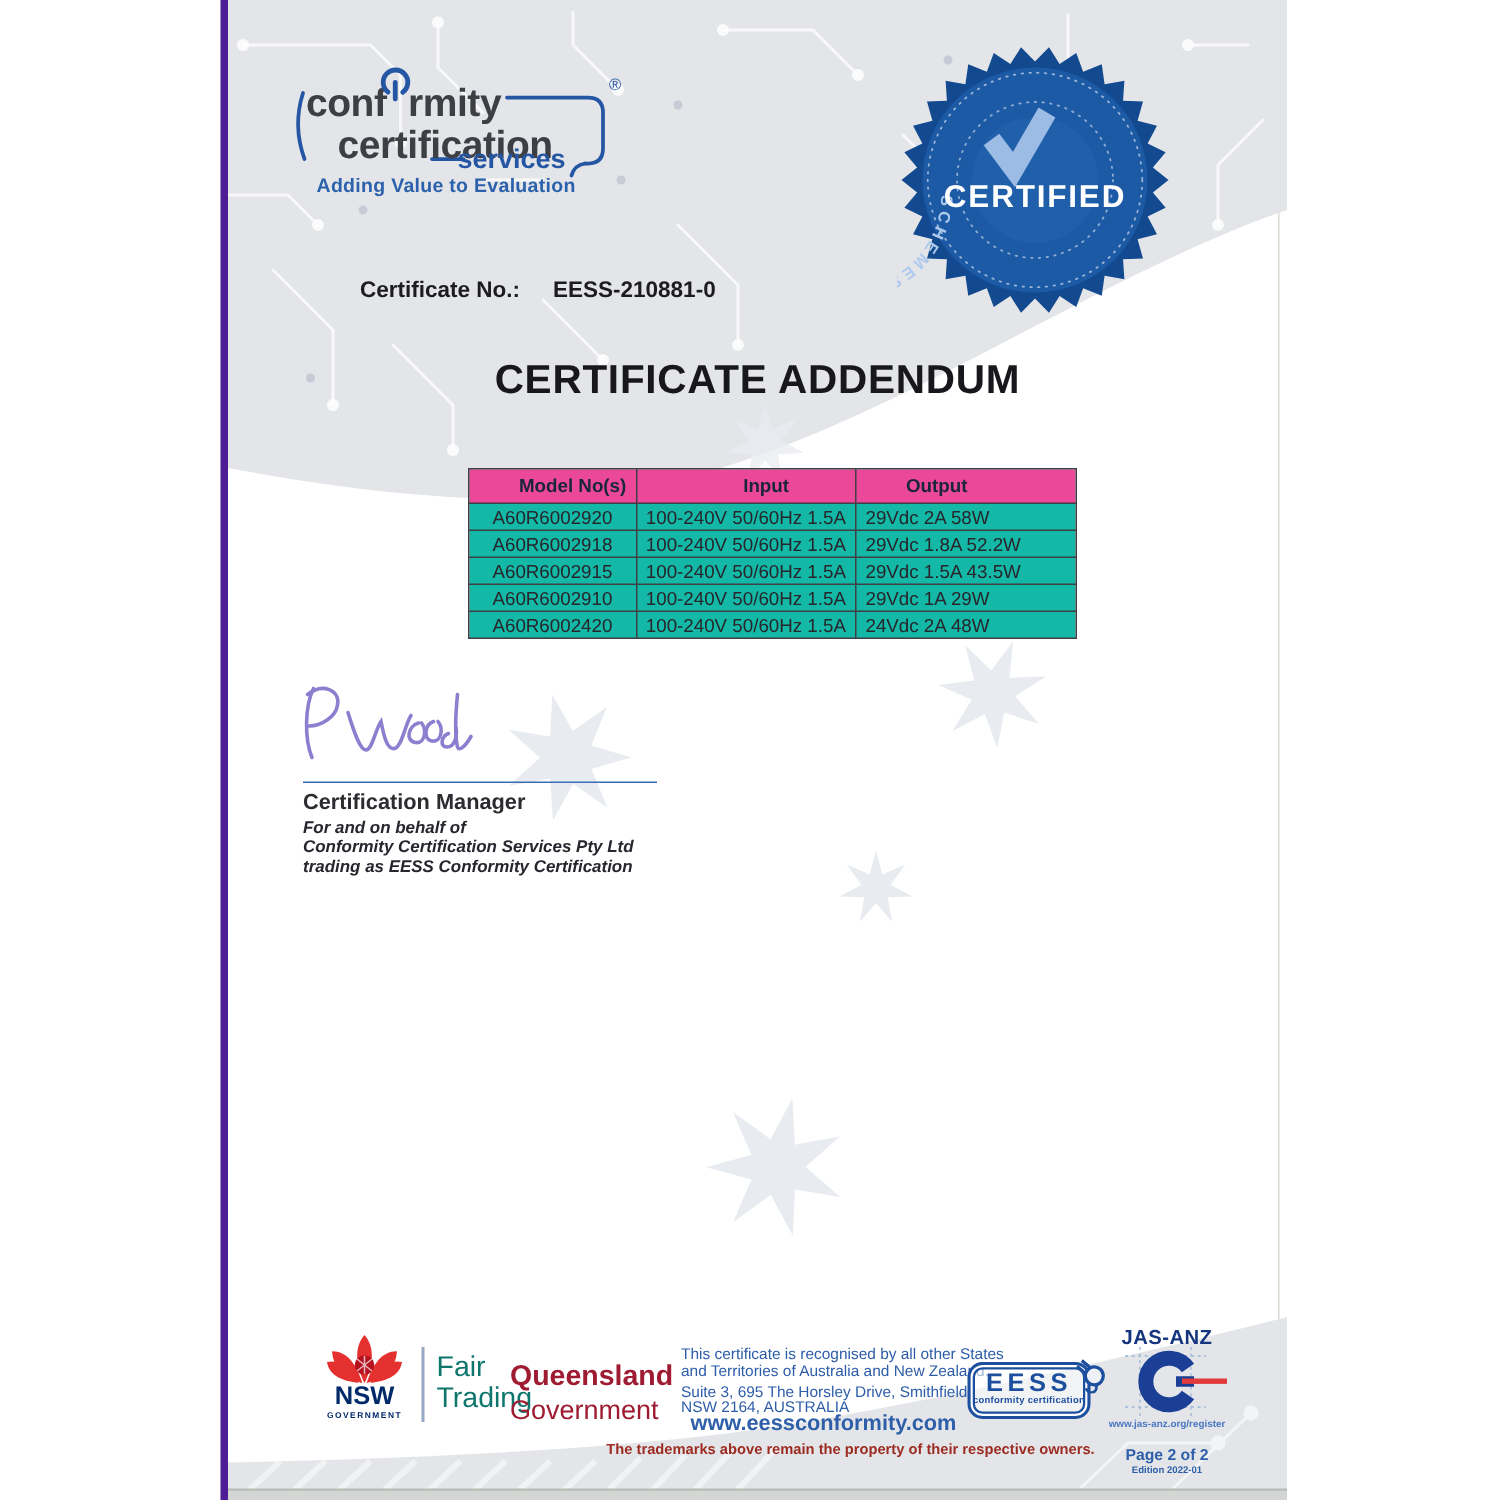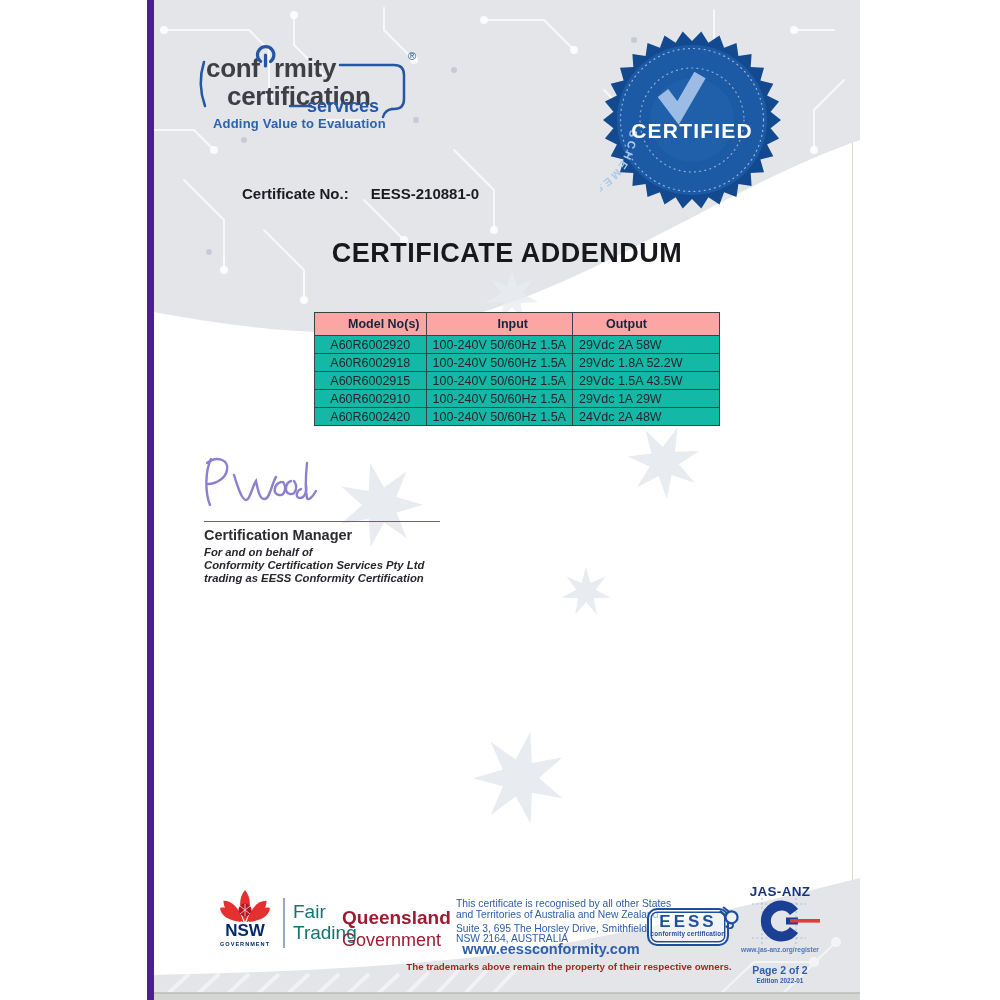--- a/index.html
+++ b/index.html
@@ -1,37 +1,37 @@
 <!DOCTYPE html>
 <html><head>
 <meta charset="utf-8">
 <style>
   html,body{margin:0;padding:0;background:#ffffff;}
   *{box-sizing:border-box;}
   body{font-family:"Liberation Sans",sans-serif;}
   .canvas{position:relative;width:1000px;height:1000px;background:#ffffff;overflow:hidden;}
   .doc{position:absolute;left:147px;top:0;width:706px;height:1000px;background:#ffffff;
-       border-left:7px solid #4c1d95;border-right:1px solid #d9d9d1;}
+       border-left:5px solid #4c1d95;border-right:1px solid #d9d9d1;}
   .abs{position:absolute;}
   svg text{font-family:"Liberation Sans",sans-serif;}
 
   
   .tagline{left:59px;top:116px;font-size:13px;font-weight:700;color:#2b62ab;letter-spacing:.2px;}
 
   
   .certline{left:88px;top:185px;font-size:15px;font-weight:700;color:#1b1b20;}
   .certline .val{margin-left:22px;}
   .title{left:0;top:238px;width:706px;text-align:center;font-size:27px;font-weight:600;
          color:#17171c;letter-spacing:.5px;}
 
   
   .spec-table{left:160px;top:312px;border-collapse:collapse;}
   .spec-table th,.spec-table td{border:1px solid #3f3f45;font-size:12.5px;color:#26262c;
       padding:0 6px;white-space:nowrap;}
-  .spec-table th{background:#fca5a5;color:#19243d;font-weight:700;height:23px;padding-left:33px;}
+  .spec-table th{background:#ec4899;color:#19243d;font-weight:700;height:23px;padding-left:33px;}
   .spec-table td{height:18px;background:#14b8a6;}
   .col-model{width:101px;text-align:center;}
   .col-input{width:140px;text-align:center;}
   .col-output{width:147px;text-align:left;padding-left:9px;}
 
   
   .sig-line{left:50px;top:521px;width:236px;height:0;border-top:1.6px solid #3a6cb4;}
   .sig-role{left:50px;top:527px;font-size:14.5px;font-weight:700;color:#2b2b30;}
   .sig-it{left:50px;font-size:11.3px;font-style:italic;font-weight:700;color:#26262e;}
 

